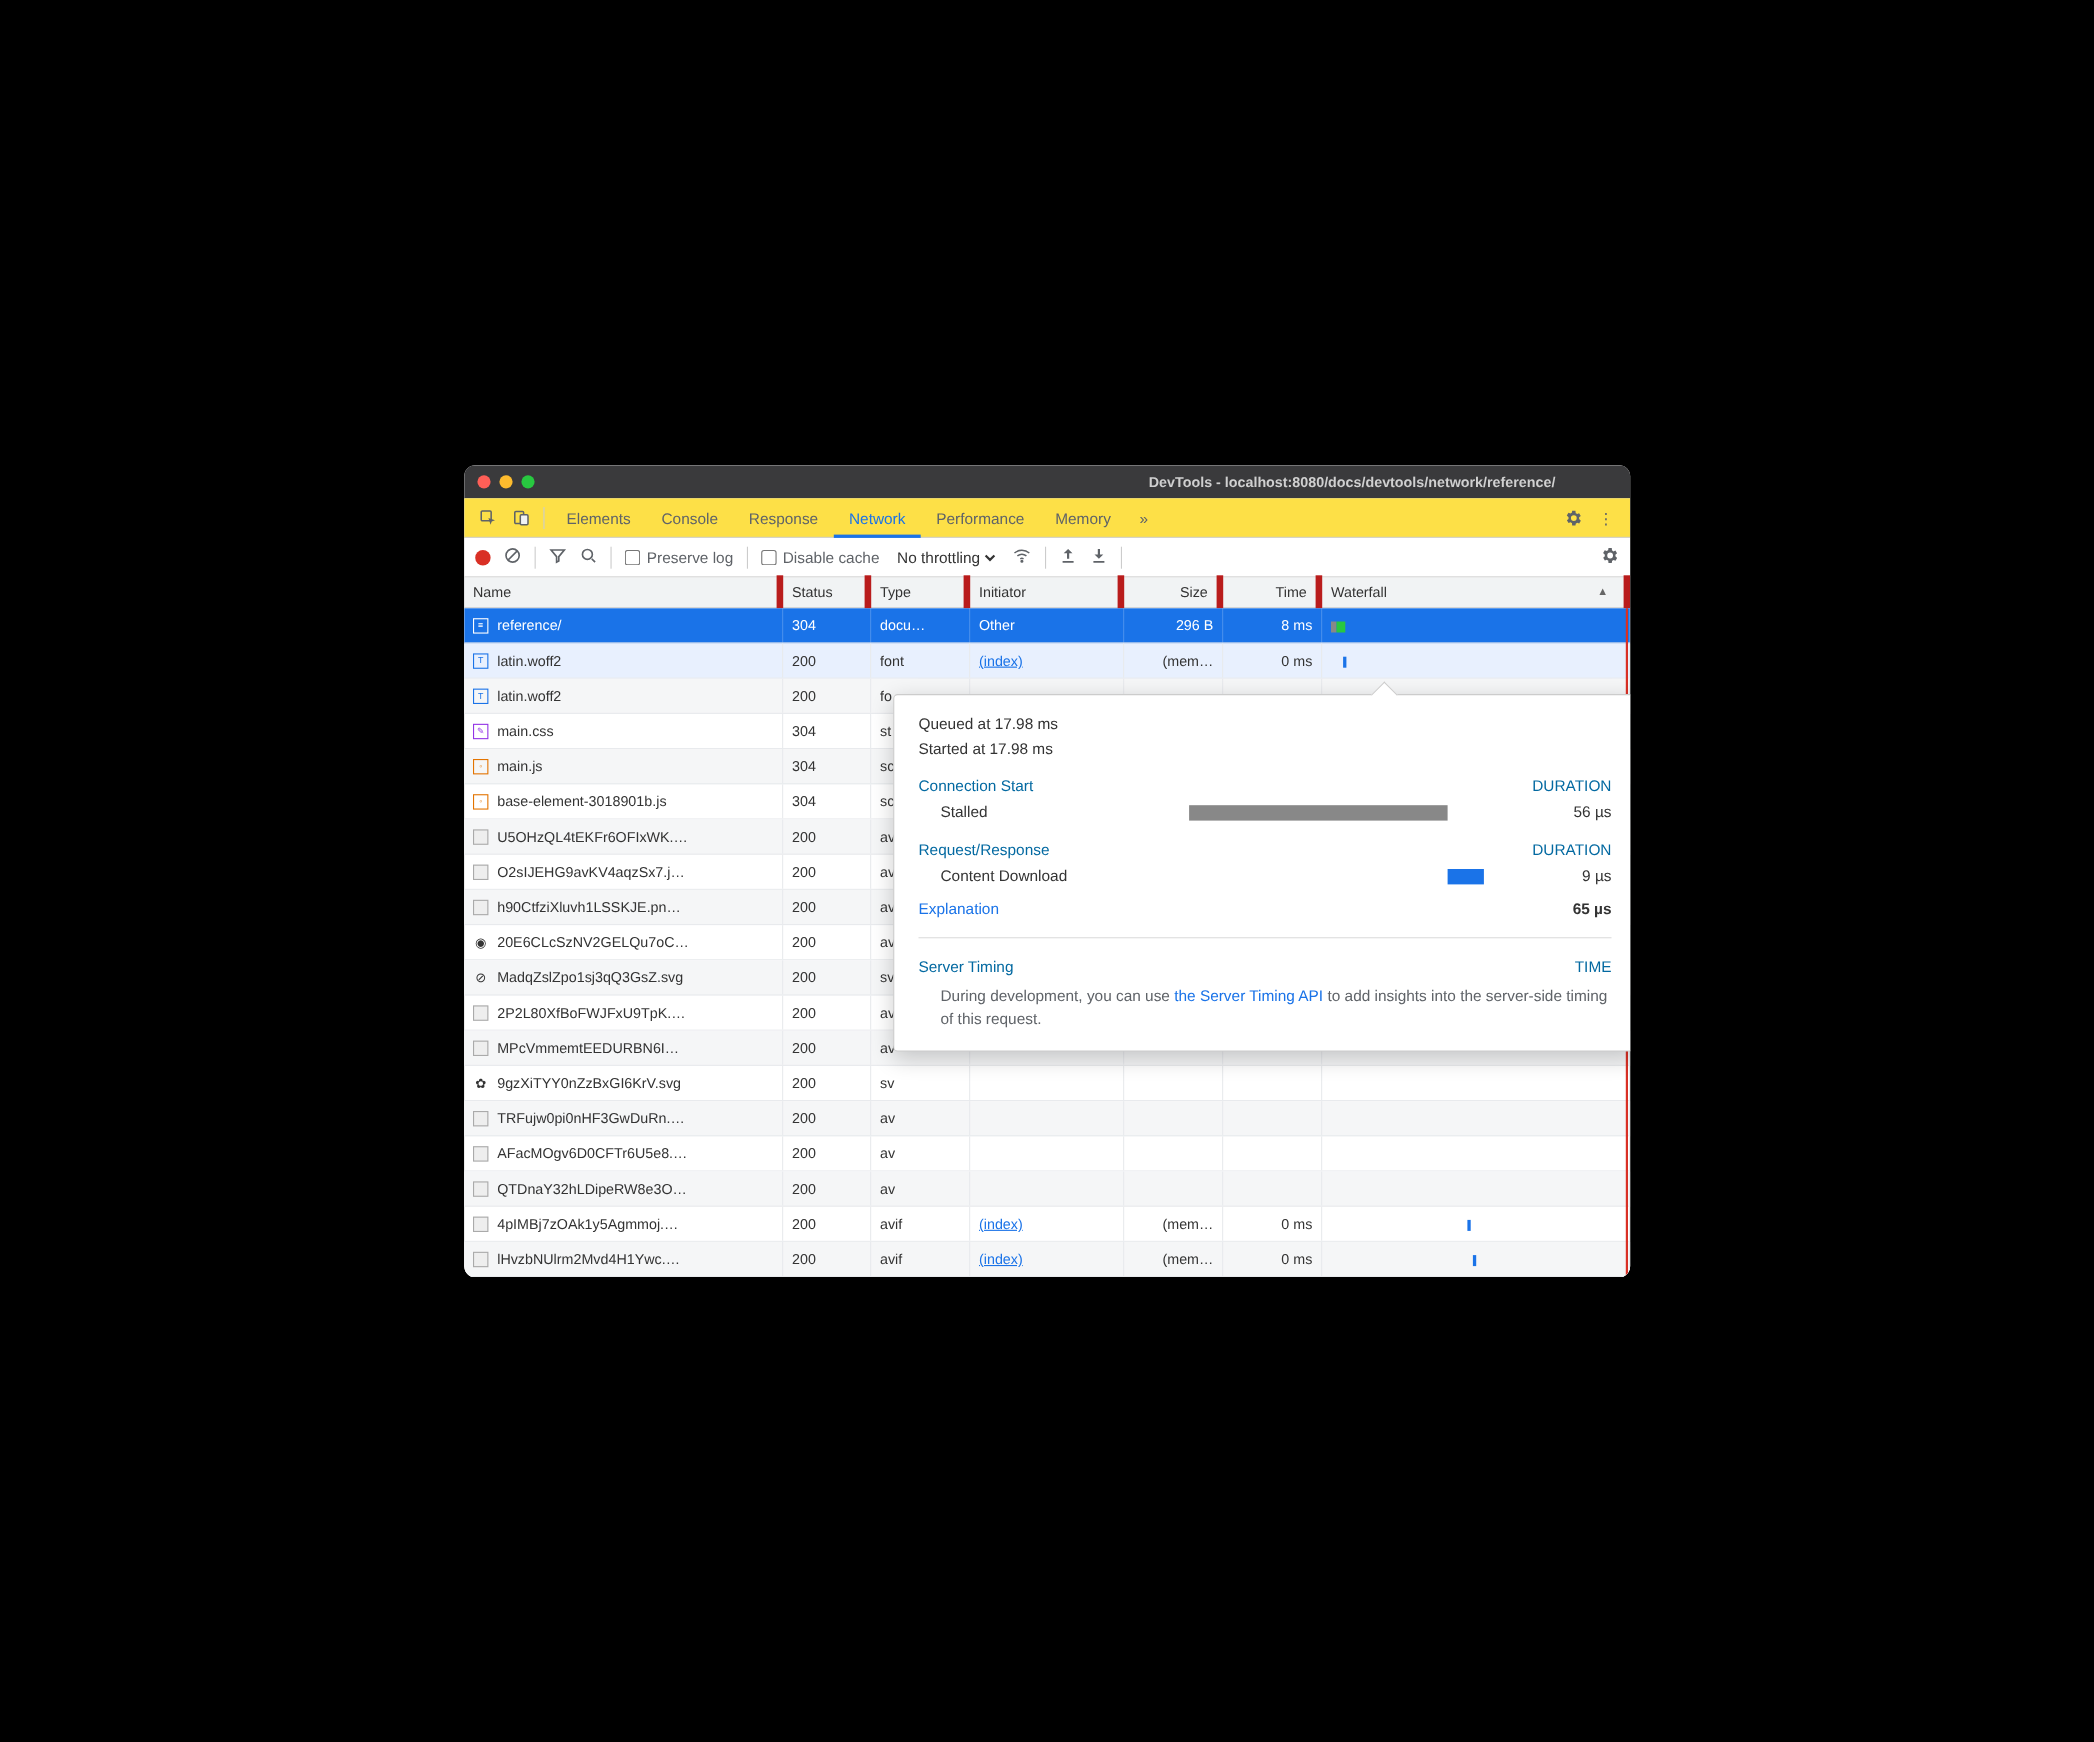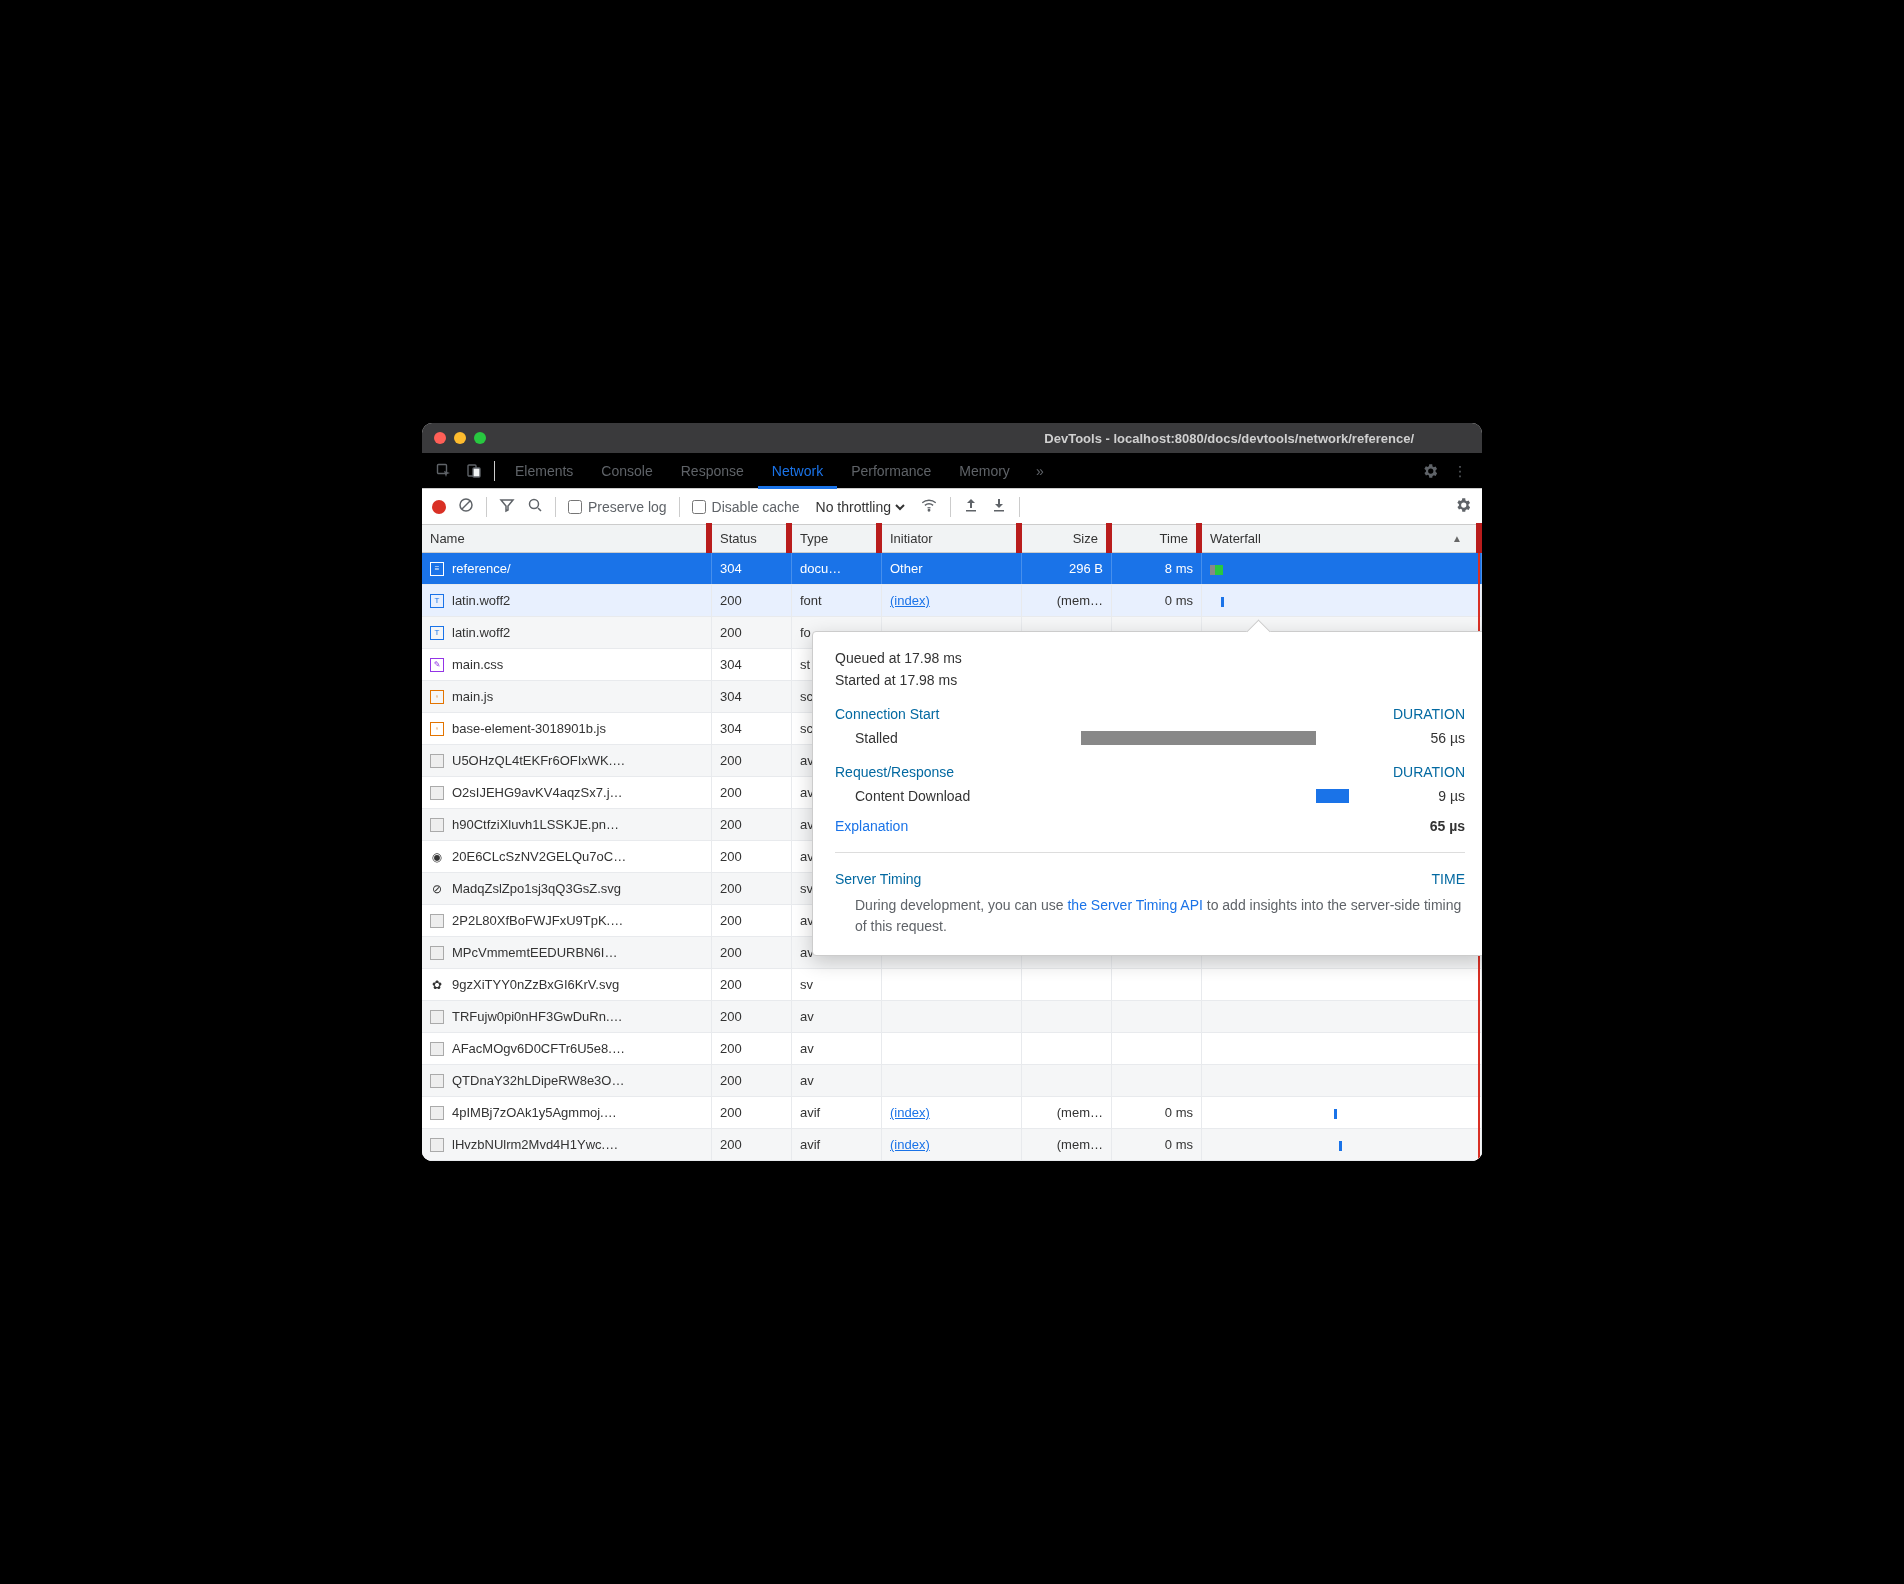--- a/index.html
+++ b/index.html
@@ -27,21 +27,21 @@
   gap:8px;
   font-size: 13px;
   font-weight:600;
 }
 .traffic { display:flex; gap:8px; }
 .dot { width:12px;height:12px;border-radius:50%; }
 .dot.red{background:#ff5f57}.dot.yellow{background:#febc2e}.dot.green{background:#28c840}
 .titlebar .title{flex:1;text-align:right;margin-right:56px}
 .tabs {
   display:flex;align-items:center;height:36px;
-  background:#000000;border-bottom:1px solid #ccc;
+  background:#fde047;border-bottom:1px solid #ccc;
   padding:0 8px;gap:2px;font-size:14px;color:#5f6368;
 }
 .tabs .ico{width:28px;display:flex;align-items:center;justify-content:center;color:#5f6368}
 .tab{padding:0 14px;height:36px;display:flex;align-items:center;cursor:pointer}
 .tab.active{color:#1a73e8;border-bottom:3px solid #1a73e8;padding-top:3px}
 .tabs .spacer{flex:1}
 .toolbar{
   display:flex;align-items:center;height:36px;
   background:#fff;border-bottom:1px solid #ccc;
   padding:0 10px;gap:12px;font-size:14px;color:#5f6368;
@@ -87,21 +87,21 @@
   background:#fff;border:1px solid #ccc;border-radius:4px;
   box-shadow:0 6px 20px rgba(0,0,0,.2);
   padding:18px 22px;font-size:14px;color:#333;z-index:5;
 }
 .tooltip::before{
   content:"";position:absolute;top:-9px;left:437px;
   width:16px;height:16px;background:#fff;border-left:1px solid #ccc;border-top:1px solid #ccc;
   transform:rotate(45deg);
 }
 .tt-section{display:flex;justify-content:space-between;color:#0369a1;margin-top:18px;margin-bottom:8px}
-.tt-row{display:flex;align-items:center;margin:6px 0;gap:12px}
+.tt-row{display:flex;align-items:flex-end;margin:6px 0;gap:12px}
 .tt-label{width:200px;color:#333;padding-left:20px}
 .tt-bar-area{flex:1;height:14px;position:relative}
 .tt-bar{position:absolute;height:14px}
 .tt-val{width:70px;text-align:right;color:#333}
 .tt-link{color:#1a73e8;cursor:pointer}
 .tt-hint{color:#5f6368;padding-left:20px;line-height:1.5;margin-top:6px}
 .tt-hr{border:none;border-top:1px solid #ddd;margin:18px 0 4px}
 .status{
   display:flex;align-items:center;height:28px;
   background:#f1f3f4;border-top:1px solid #ccc;

